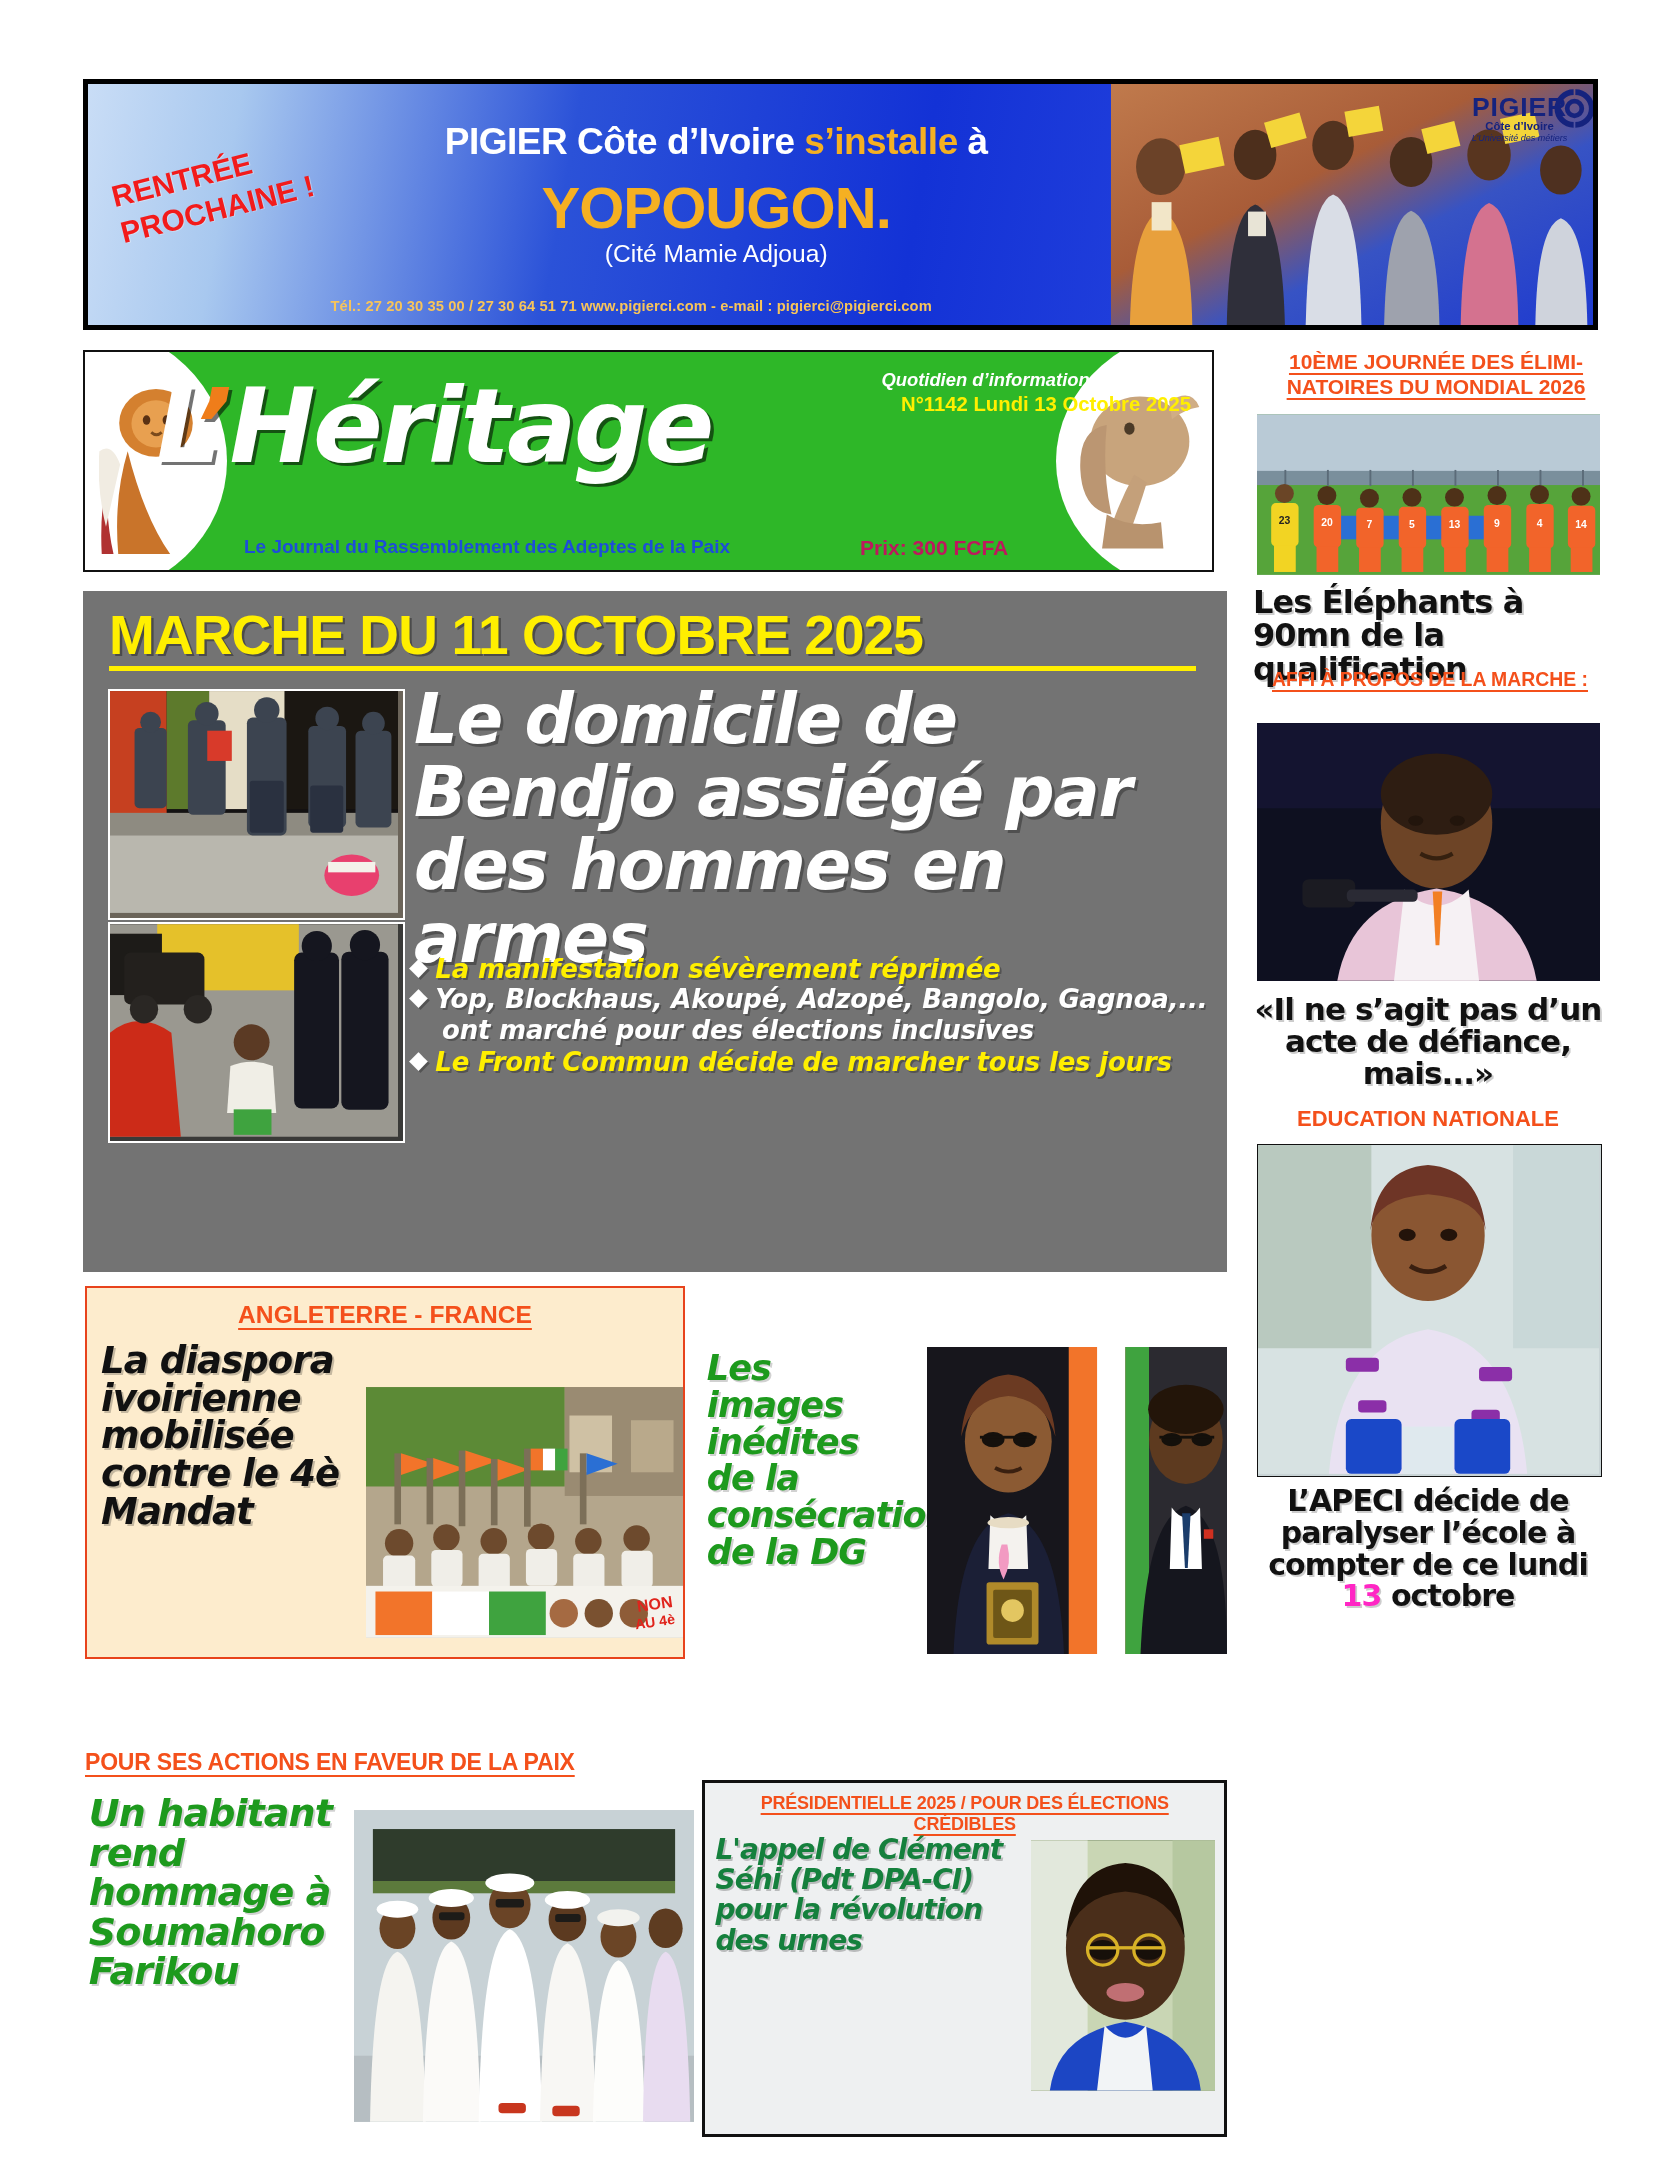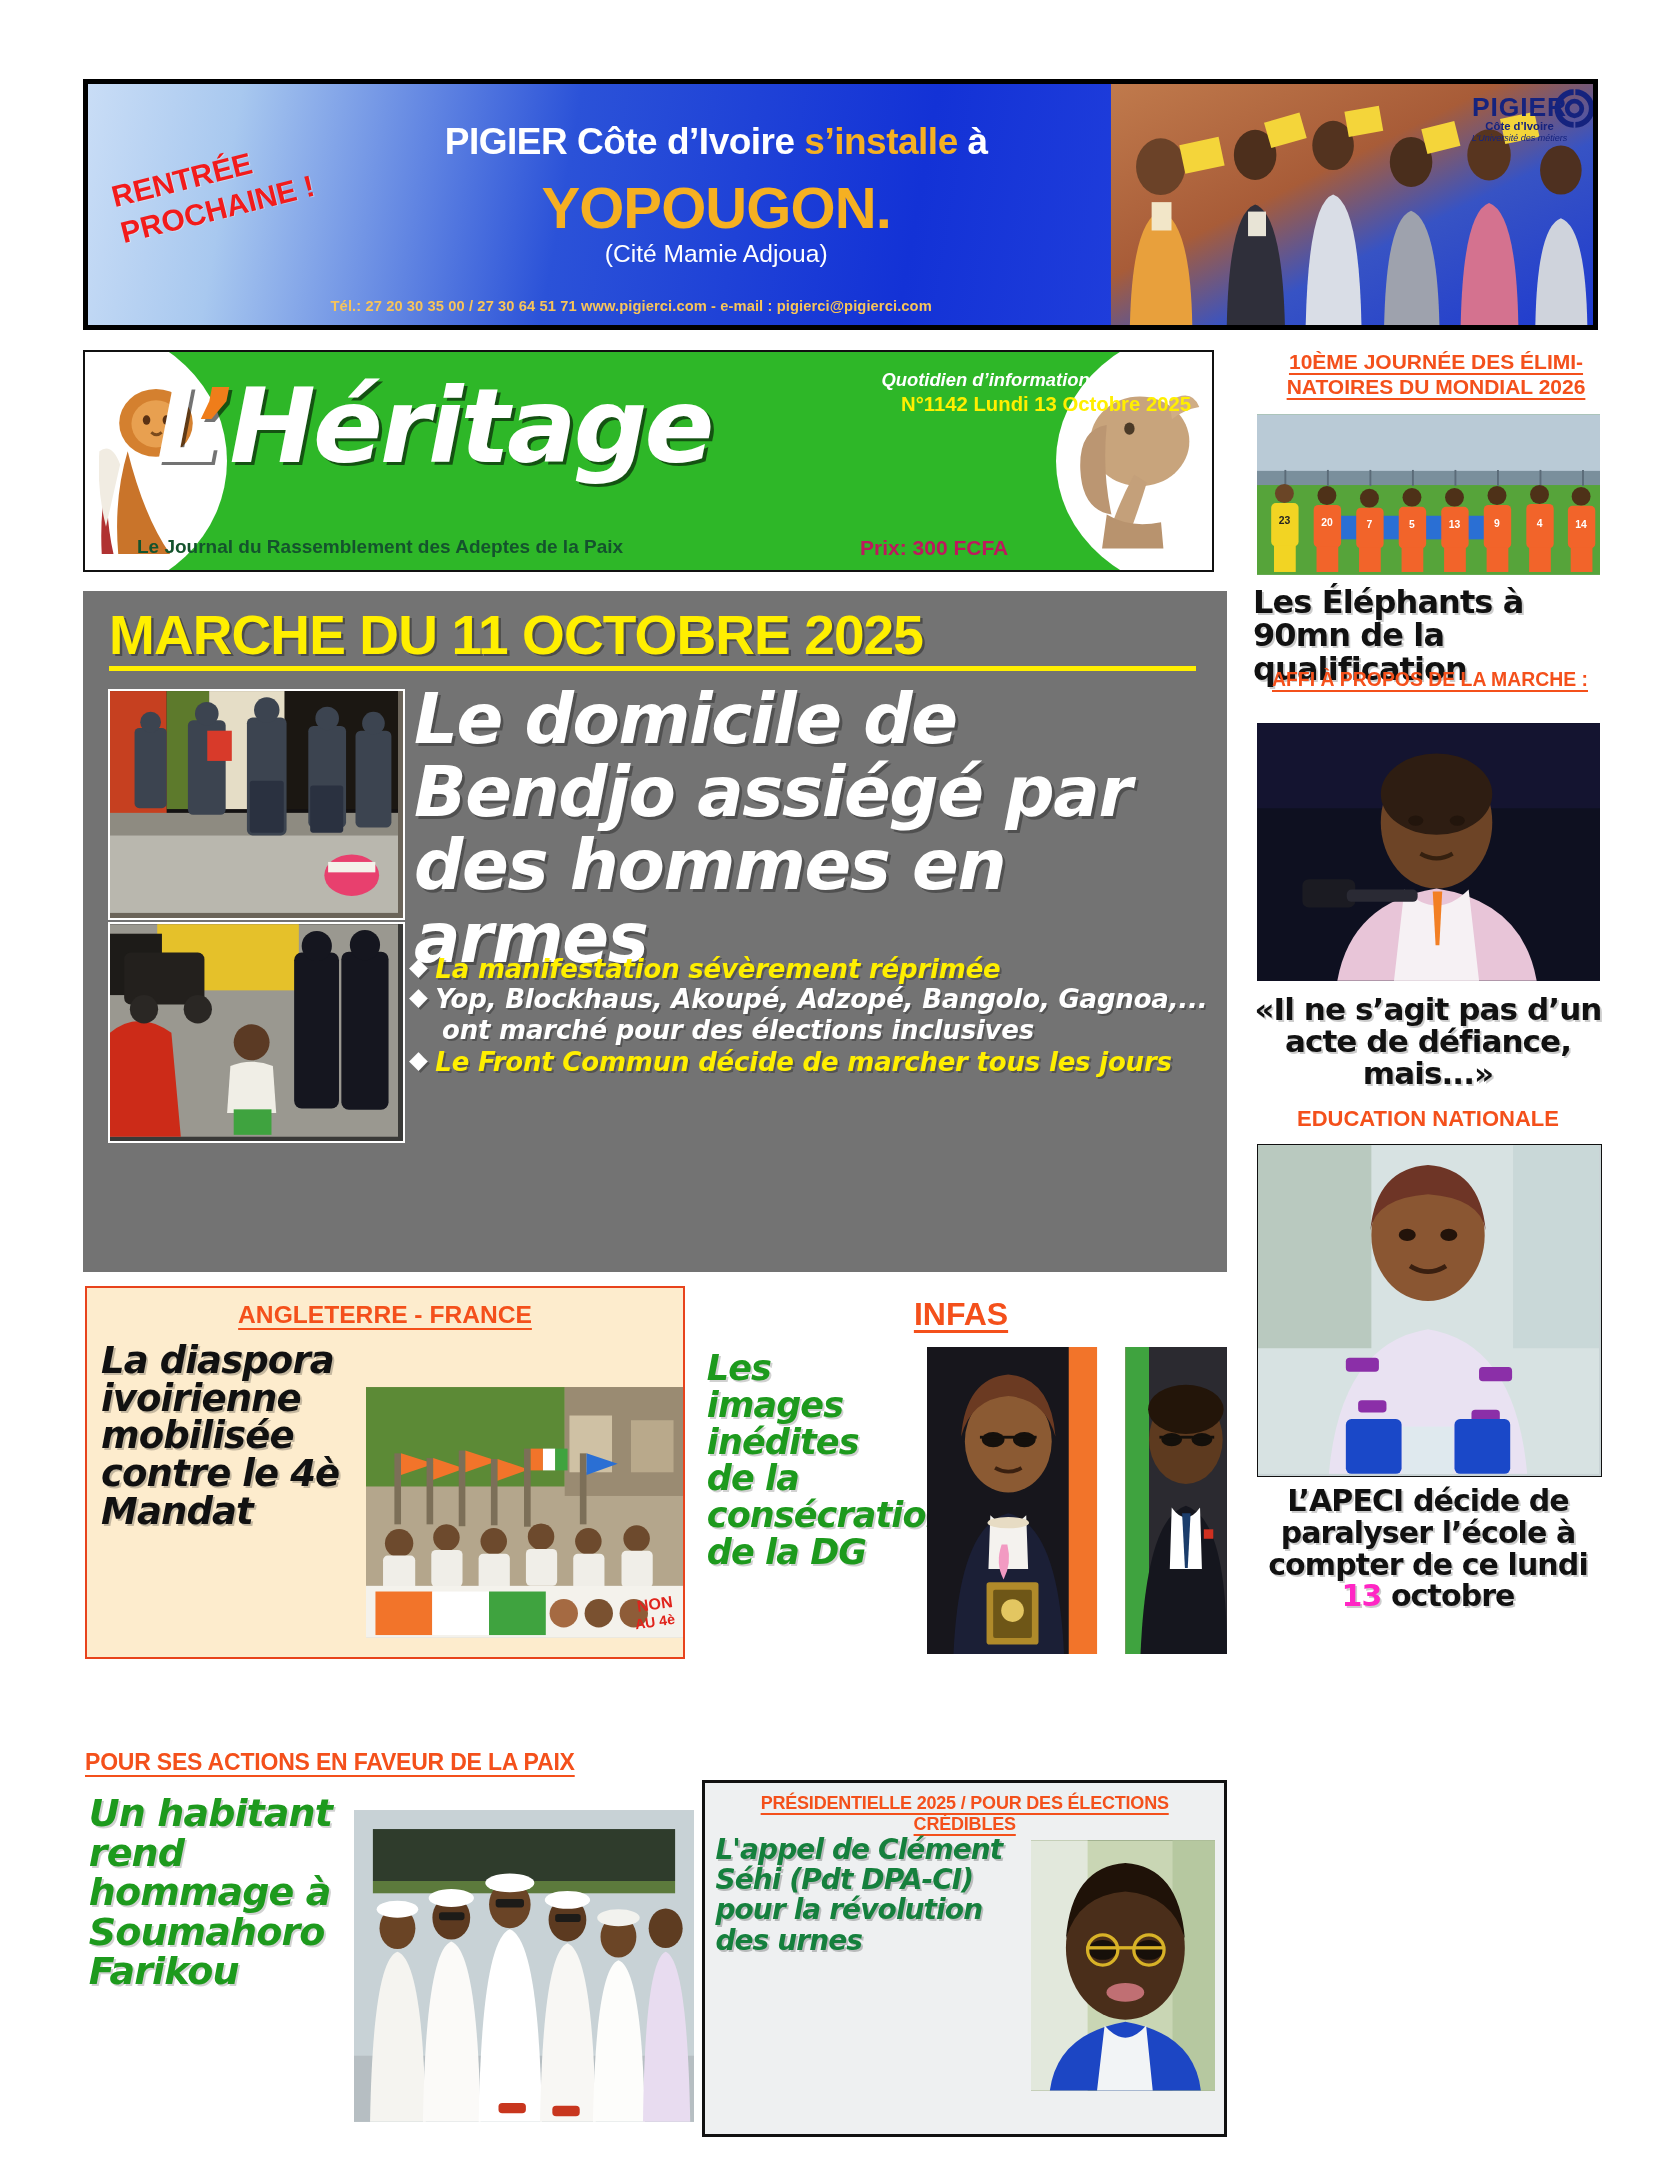--- a/index.html
+++ b/index.html
@@ -44,22 +44,22 @@
     clip-path:ellipse(100% 62% at 100% 50%);}
   #mast-title{position:absolute;left:71px;top:23px;width:686px;
     font-family:"DejaVu Sans",sans-serif;font-weight:bold;font-style:italic;
     font-size:103px;color:#ffffff;letter-spacing:-2.8px;line-height:1;
     text-shadow:3.3px 3.3px 0 rgba(0,0,0,.55);}
   #mast-title .apos{color:#ef7d1a;}
   #mast-quot{position:absolute;left:728px;top:17px;width:378px;text-align:right;
     font-size:18.4px;font-style:italic;font-weight:bold;color:#ffffff;}
   #mast-num{position:absolute;left:728px;top:41px;width:378px;text-align:right;
     font-size:20.3px;font-weight:bold;color:#ffef00;}
-  #mast-tag{position:absolute;left:52px;top:184px;width:700px;text-align:left;
-    font-size:19px;font-weight:bold;color:#14532d;}
+  #mast-tag{position:absolute;left:52px;top:184px;width:700px;text-align:center;
+    font-size:19px;font-weight:bold;color:#1d4ed8;}
   #mast-price{position:absolute;left:775px;top:184px;width:265px;text-align:left;
     font-size:21px;font-weight:bold;color:#be185d;}
   .mast-animal{position:absolute;}
   #mast-lion{left:14px;top:19px;width:147px;height:184px;}
   #mast-eleph{right:5.7px;top:21px;width:156px;height:177px;}
 
   
   #lead{left:83px;top:591px;width:1144px;height:681px;background:#737373;}
   #lead-kicker{position:absolute;left:26px;top:12.3px;width:1087px;
     font-size:55px;font-weight:bold;color:#ffef00;letter-spacing:-0.9px;
@@ -576,21 +576,20 @@
       </g>
       <g fill="#c8361e">
         <rect x="306" y="620" width="58" height="22" rx="8"></rect>
           <rect x="420" y="626" width="58" height="22" rx="8"></rect>
       </g>
     </svg>
   </div>
 </div>
 
 <div class="abs" id="box-infas">
-  <div id="infas-kicker">INFAS</div>
   <div id="infas-head">Les images inédites de la consécration de la DG</div>
   <div id="infas-photo">
     <svg width="300" height="307" viewBox="0 0 635 650">
       <rect width="635" height="650" fill="#17161c"></rect>
       <rect x="300" y="0" width="120" height="650" fill="#f2742a"></rect>
       <rect x="360" y="0" width="60" height="650" fill="#ffffff"></rect>
       <rect x="420" y="0" width="60" height="650" fill="#3fa33f"></rect>
       <rect x="470" y="0" width="165" height="650" fill="#2b2a30"></rect>
       <g>
         <ellipse cx="172" cy="200" rx="92" ry="108" fill="#8b5a33"></ellipse>

